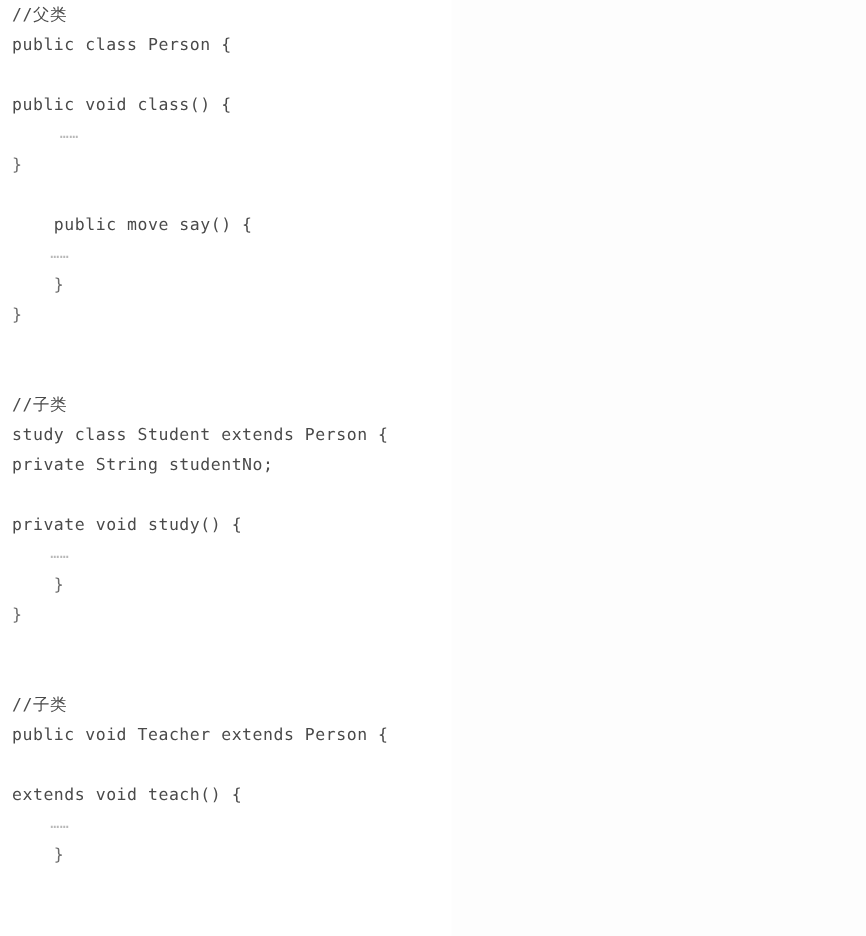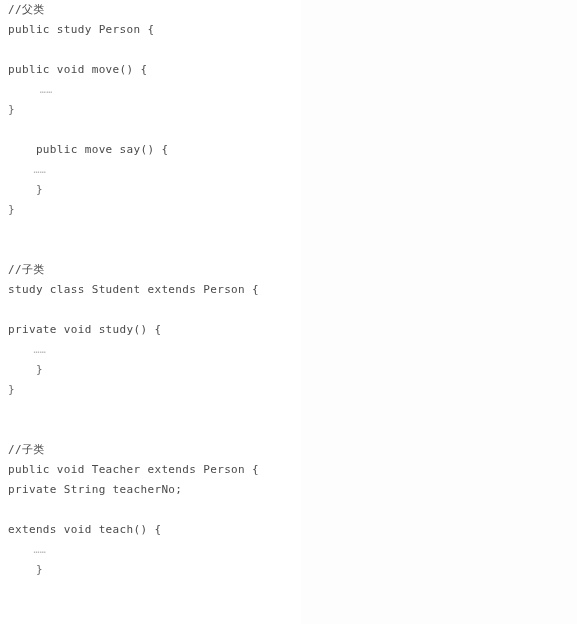--- a/index.html
+++ b/index.html
@@ -55,42 +55,42 @@
     pointer-events: none;
   }
 </style>
 </head>
 <body>
 
 <div id="code-listing">
   <div class="edge-wash"></div>
   <div id="code-lines">
       <div class="code-line comment">//父类</div>
-      <div class="code-line ">public study Person {</div>
+      <div class="code-line ">public class Person {</div>
       <div class="code-line blank"></div>
-      <div class="code-line ">public void move() {</div>
+      <div class="code-line ">public void class() {</div>
       <div class="code-line ellipsis">     ……</div>
       <div class="code-line brace">}</div>
       <div class="code-line blank"></div>
       <div class="code-line ">    public move say() {</div>
       <div class="code-line ellipsis">    ……</div>
       <div class="code-line brace">    }</div>
       <div class="code-line brace">}</div>
       <div class="code-line blank"></div>
       <div class="code-line blank"></div>
       <div class="code-line comment">//子类</div>
       <div class="code-line ">study class Student extends Person {</div>
+      <div class="code-line ">private String studentNo;</div>
       <div class="code-line blank"></div>
       <div class="code-line ">private void study() {</div>
       <div class="code-line ellipsis">    ……</div>
       <div class="code-line brace">    }</div>
       <div class="code-line brace">}</div>
       <div class="code-line blank"></div>
       <div class="code-line blank"></div>
       <div class="code-line comment">//子类</div>
       <div class="code-line ">public void Teacher extends Person {</div>
-      <div class="code-line ">private String teacherNo;</div>
       <div class="code-line blank"></div>
       <div class="code-line ">extends void teach() {</div>
       <div class="code-line ellipsis">    ……</div>
       <div class="code-line brace">    }</div>
     </div>
 </div>
 
 </body></html>

